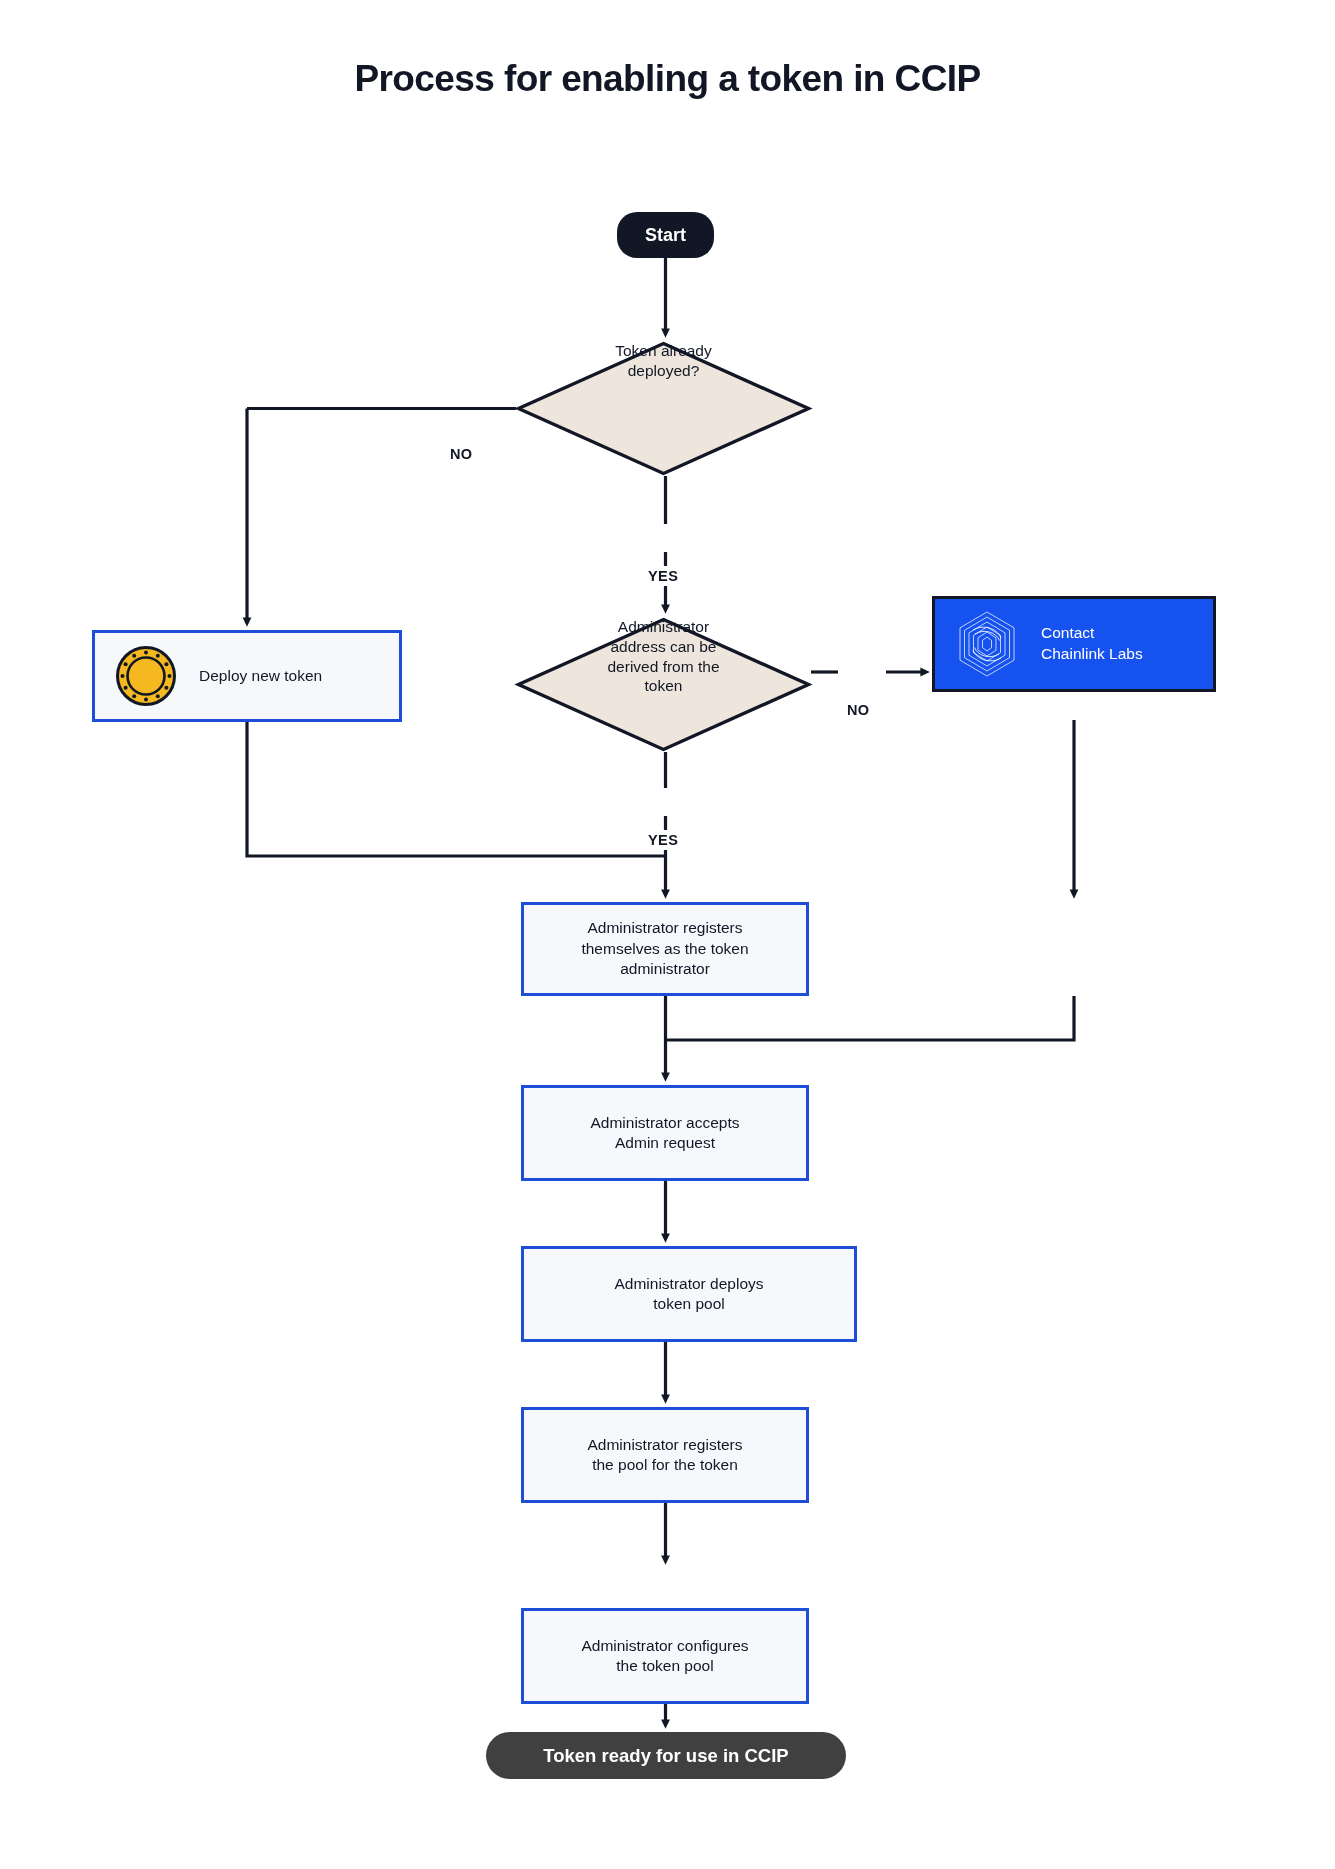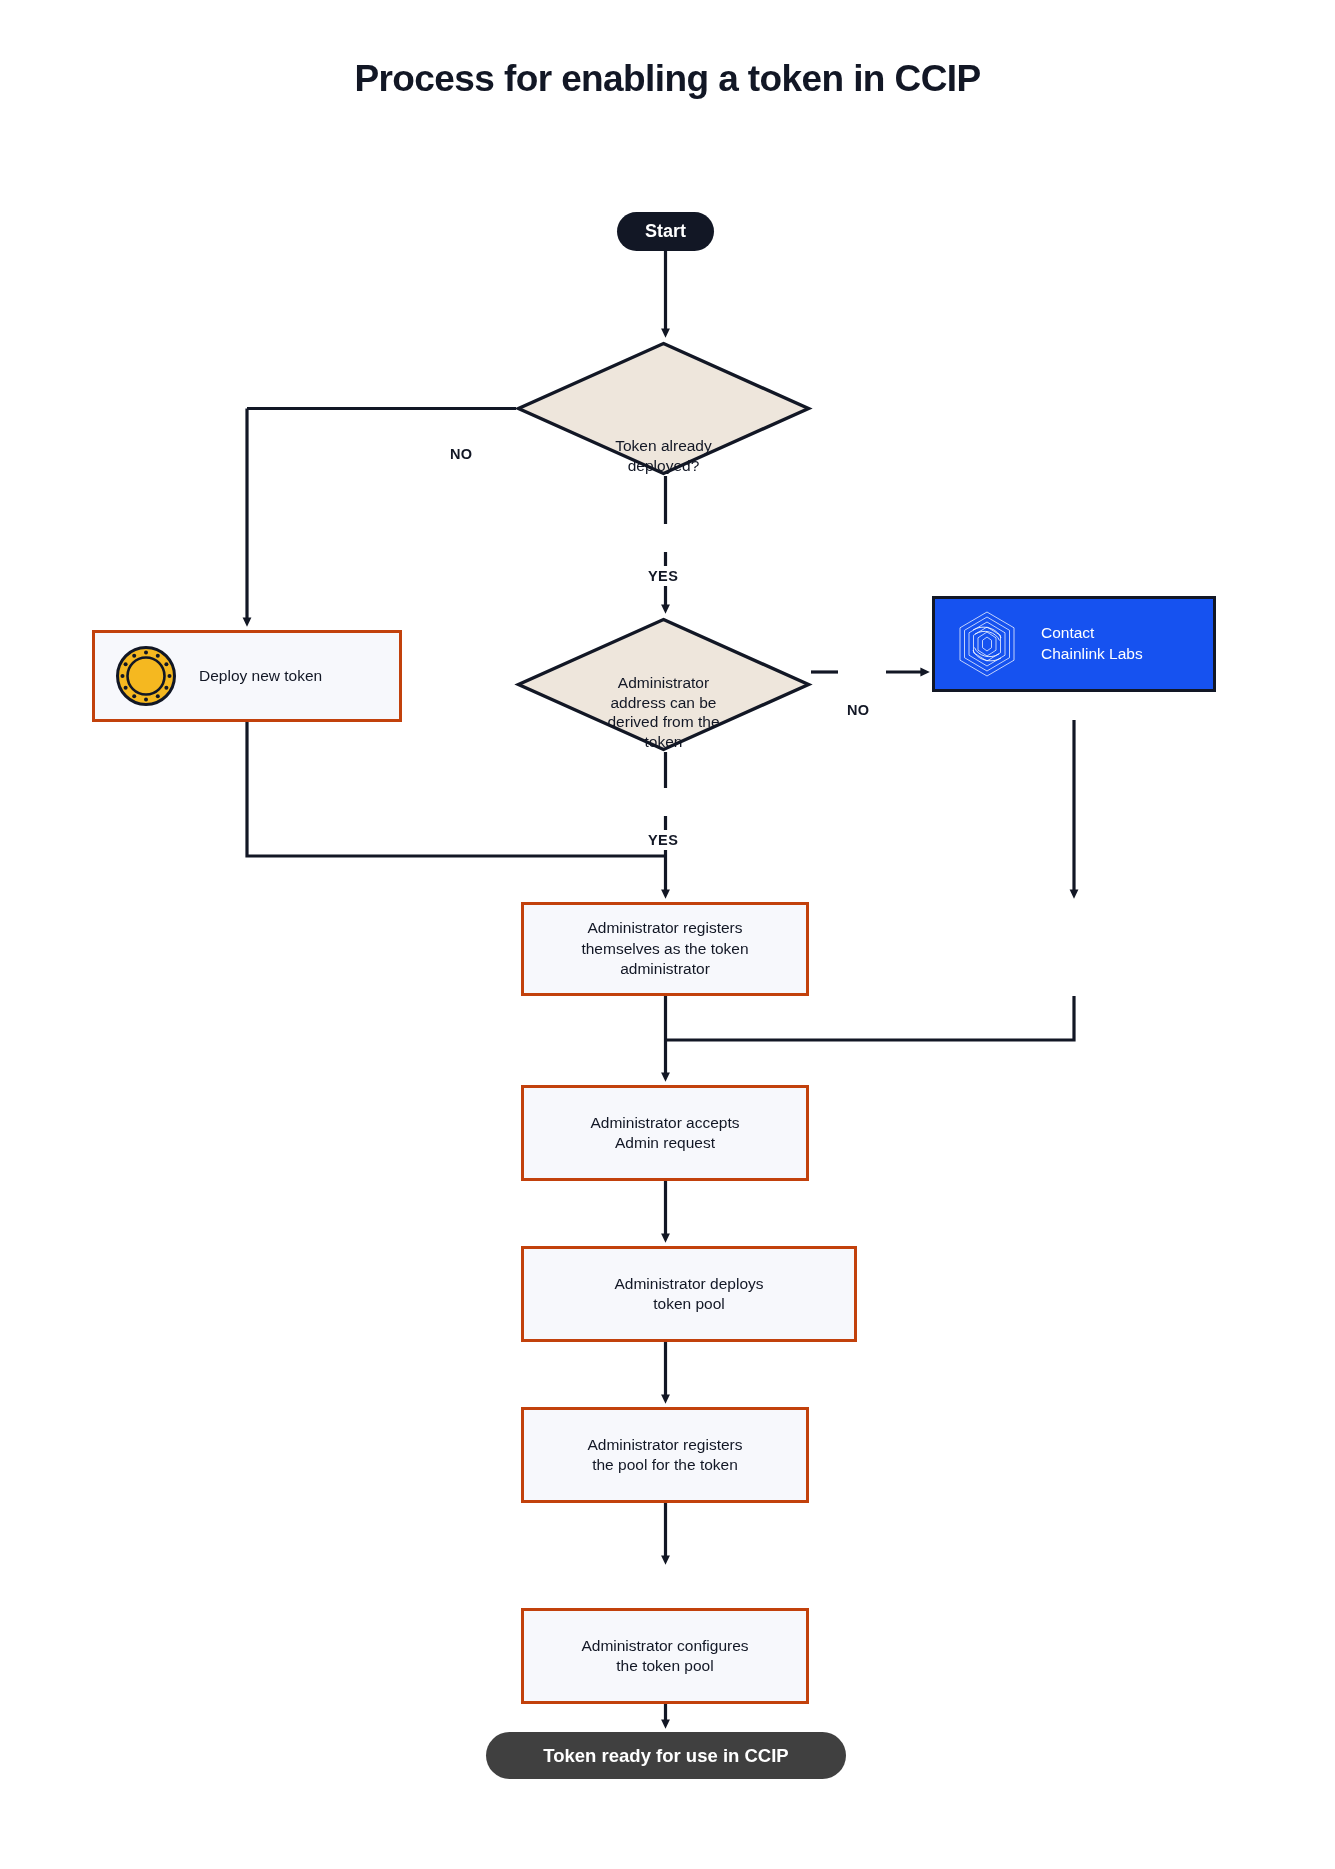--- a/index.html
+++ b/index.html
@@ -44,21 +44,21 @@
     font-weight: bold;
     letter-spacing: -0.6px;
     color: #121725;
   }
 
   
   #start-node {
     left: 617px;
     top: 212px;
     width: 97px;
-    height: 39px;
+    height: 46px;
     background: #121725;
     border-radius: 20px;
     color: #ffffff;
     font-size: 18px;
     font-weight: bold;
   }
 
   
   .diamond-wrap {
     position: absolute;
@@ -67,36 +67,36 @@
     position: absolute;
     left: 0; top: 0;
     overflow: visible;
   }
   .diamond-label {
     position: absolute;
     left: 0; top: 0;
     width: 100%;
     height: 100%;
     display: flex;
-    align-items: flex-end;
+    align-items: flex-start;
     justify-content: center;
     text-align: center;
     font-size: 15.5px;
     line-height: 1.28;
     color: #121725;
     padding: 0 52px;
     box-sizing: border-box;
   }
   #decision-token-deployed { left: 516px; top: 341px; width: 295px; height: 135px; }
   #decision-admin-derived  { left: 516px; top: 617px; width: 295px; height: 135px; }
 
   
   .process-box {
     background: #f7f8fc;
-    border: 3px solid #c2410c;
+    border: 3px solid #1d4ed8;
     font-size: 15.5px;
     line-height: 1.32;
     text-align: center;
     color: #121725;
   }
   #box-deploy-token {
     left: 92px; top: 630px; width: 310px; height: 92px;
     justify-content: flex-start;
     padding-left: 20px;
     gap: 22px;

